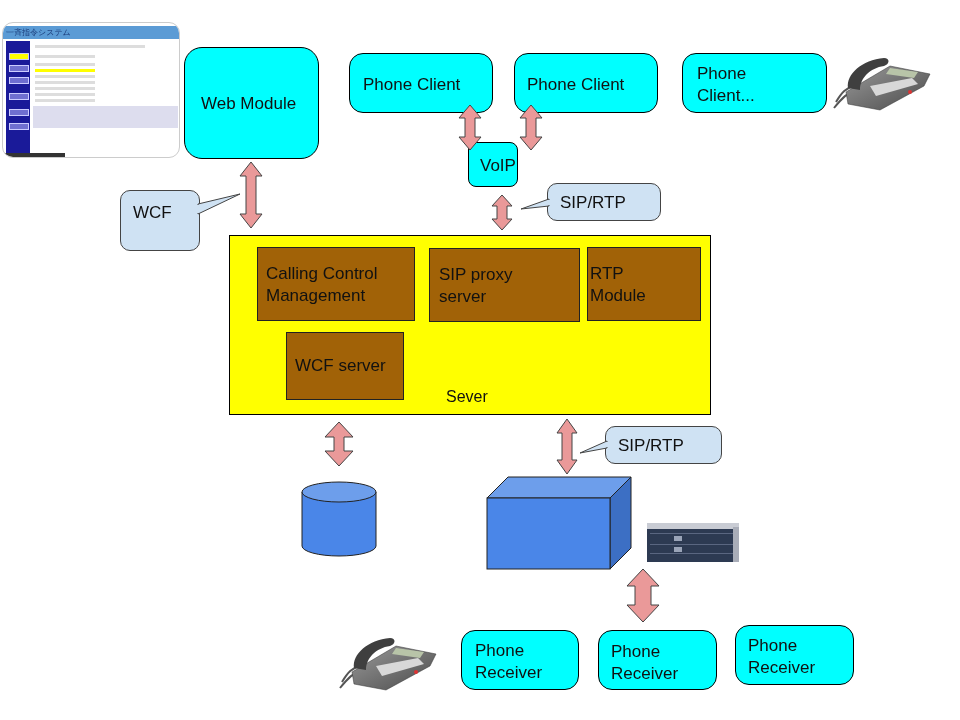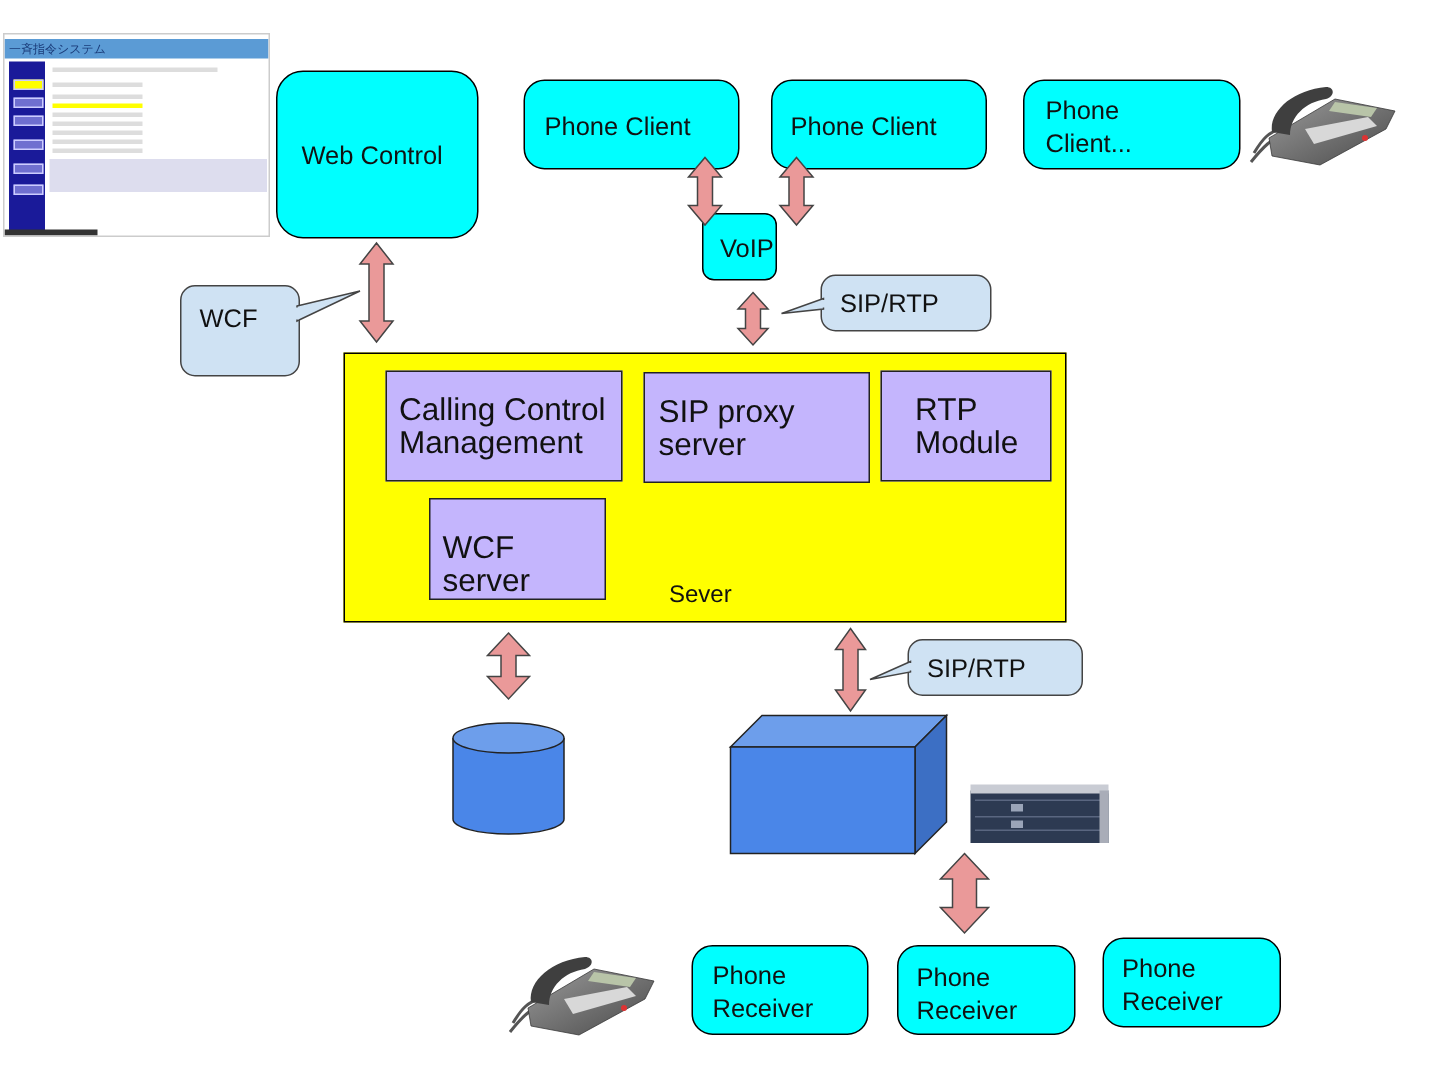--- a/index.html
+++ b/index.html
@@ -2,38 +2,38 @@
 <html><head>
 <meta charset="utf-8">
 <style>
   html, body { margin: 0; padding: 0; background: #ffffff; }
   body { width: 960px; height: 720px; position: relative; overflow: hidden;
          font-family: "Liberation Sans", "DejaVu Sans", sans-serif; color: #111; }
   .abs { position: absolute; box-sizing: border-box; }
   .cyan { background: #00ffff; border: 1px solid #000; border-radius: 14px; }
   .lbl { font-size: 17px; line-height: 22px; color: #111; }
   .callout { background: #cfe2f3; border: 1px solid #444; border-radius: 10px; font-size: 17px; }
-  .orange { background: #c4b5fd; border: 1px solid #222; font-size: 21px; line-height: 22px; }
+  .orange { background: #a16207; border: 1px solid #222; font-size: 17px; line-height: 22px; }
   svg.overlay { position: absolute; left: 0; top: 0; pointer-events: none; }
   
   .thumb { background: #fff; border: 1px solid #ccc; overflow: hidden; }
   .thumb .hdr { position: absolute; left: 0; top: 3px; width: 100%; height: 13px; background: #5b9bd5; }
   .thumb .hdr span { font-size: 8px; color: #1a3c7a; position: absolute; left: 3px; top: 1px; }
   .thumb .side { position: absolute; left: 3px; top: 18px; width: 24px; height: 114px; background: #1a1a99; }
   .thumb .side i { position: absolute; left: 3px; width: 18px; height: 5px; background: #6f6fd0; border: 1px solid #ccf; }
   .thumb .side i.sel { background: #ffff00; }
   .thumb .row { position: absolute; left: 32px; height: 3px; background: #ddd; }
   .thumb .row.y { background: #ffff00; }
   .thumb .note { position: absolute; left: 30px; top: 83px; width: 145px; height: 22px; background: #dde; }
   .thumb .status { position: absolute; left: 0; bottom: 0; width: 62px; height: 4px; background: #333; }
 </style>
 </head>
 <body>
 
-<div class="abs thumb" style="left:2px;top:22px;width:178px;height:136px;">
+<div class="abs thumb" style="left:2px;top:22px;width:178px;height:136px;border-radius:11px;">
   <div class="hdr">
       <span>一斉指令システム</span>
     </div>
   <div class="side">
     <i class="sel" style="top:12px"></i>
       <i style="top:24px"></i>
       <i style="top:36px"></i>
       <i style="top:52px"></i>
       <i style="top:68px"></i>
       <i style="top:82px"></i>
@@ -45,21 +45,21 @@
   <div class="row" style="top:52px;width:60px"></div>
   <div class="row" style="top:58px;width:60px"></div>
   <div class="row" style="top:64px;width:60px"></div>
   <div class="row" style="top:70px;width:60px"></div>
   <div class="row" style="top:76px;width:60px"></div>
   <div class="note"></div>
   <div class="status"></div>
 </div>
 
 <div class="abs cyan" style="left:184px;top:47px;width:135px;height:112px;border-radius:18px;">
-  <div class="abs lbl" style="left:16px;top:45px;">Web Control</div>
+  <div class="abs lbl" style="left:16px;top:45px;">Web Module</div>
 </div>
 
 <div class="abs cyan" style="left:349px;top:53px;width:144px;height:60px;">
   <div class="abs lbl" style="left:13px;top:20px;">Phone Client</div>
 </div>
 <div class="abs cyan" style="left:514px;top:53px;width:144px;height:60px;">
   <div class="abs lbl" style="left:12px;top:20px;">Phone Client</div>
 </div>
 <div class="abs cyan" style="left:682px;top:53px;width:145px;height:60px;">
   <div class="abs lbl" style="left:14px;top:9px;white-space:pre-line;">Phone
@@ -72,21 +72,21 @@
 
 <div class="abs" style="left:229px;top:235px;width:482px;height:180px;background:#ffff00;border:1px solid #000;">
   <div class="abs orange" style="left:27px;top:11px;width:158px;height:74px;padding:15px 8px;">
     <div style="white-space:pre-line;">Calling Control
 Management</div>
   </div>
   <div class="abs orange" style="left:199px;top:12px;width:151px;height:74px;padding:15px 9px;">
     <div style="white-space:pre-line;">SIP proxy
 server</div>
   </div>
-  <div class="abs orange" style="left:357px;top:11px;width:114px;height:74px;padding:15px 22px;">
+  <div class="abs orange" style="left:357px;top:11px;width:114px;height:74px;padding:15px 2px;">
     <div style="white-space:pre-line;">RTP
 Module</div>
   </div>
   <div class="abs orange" style="left:27px;top:96px;width:118px;height:68px;padding:22px 8px;margin-left:29px;">
     <div>WCF server</div>
   </div>
   <div class="abs lbl" style="left:216px;top:150px;font-size:16px;">Sever</div>
 </div>
 
 <div class="abs callout" style="left:120px;top:190px;width:80px;height:61px;">

